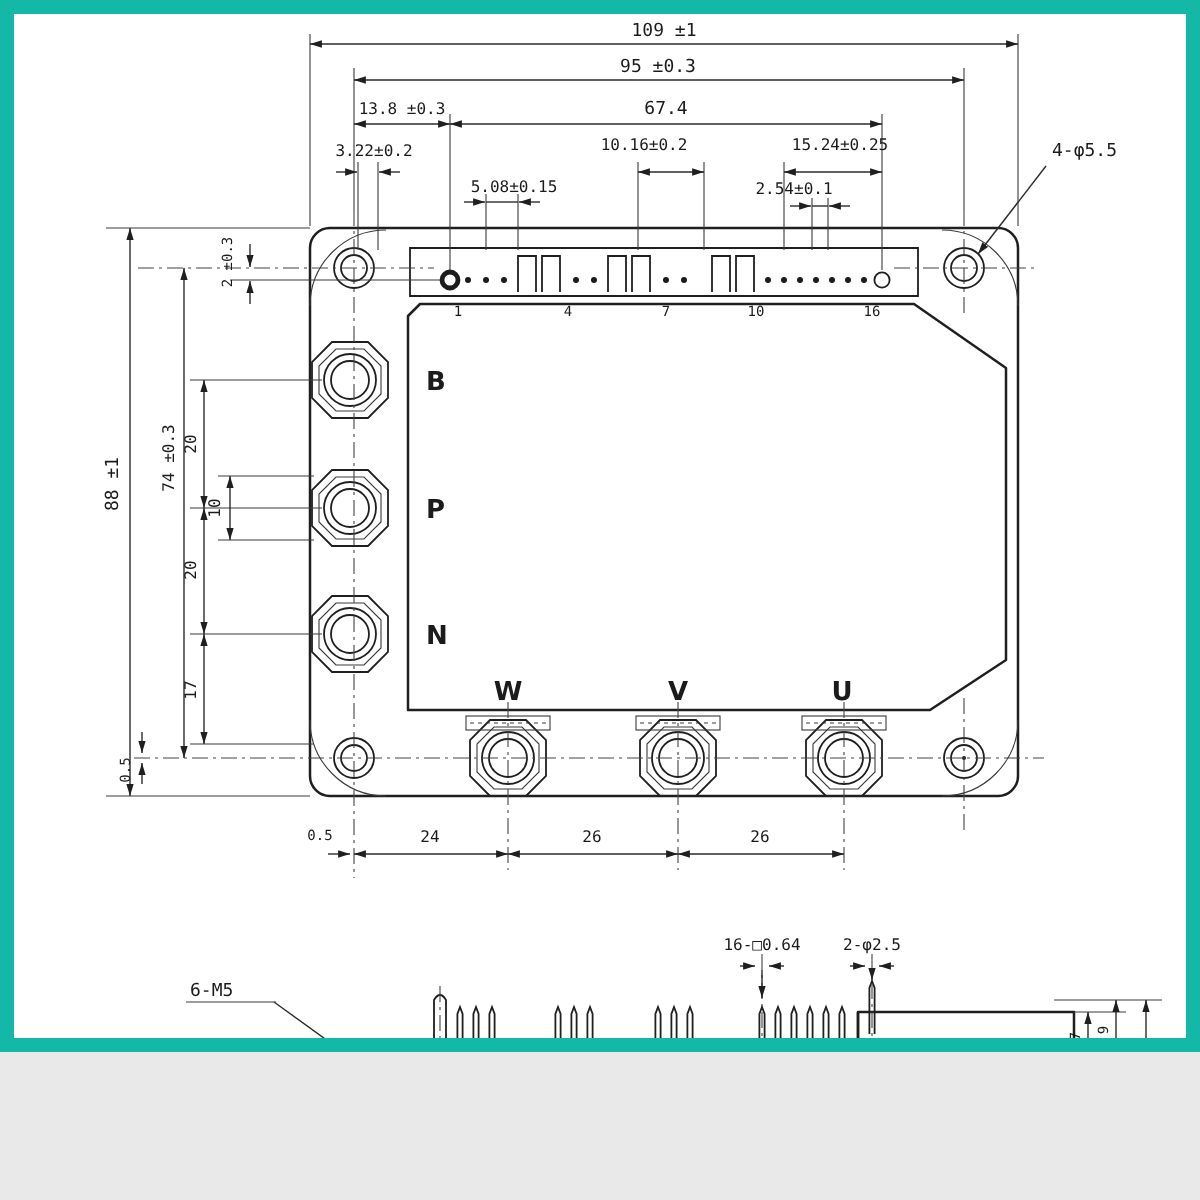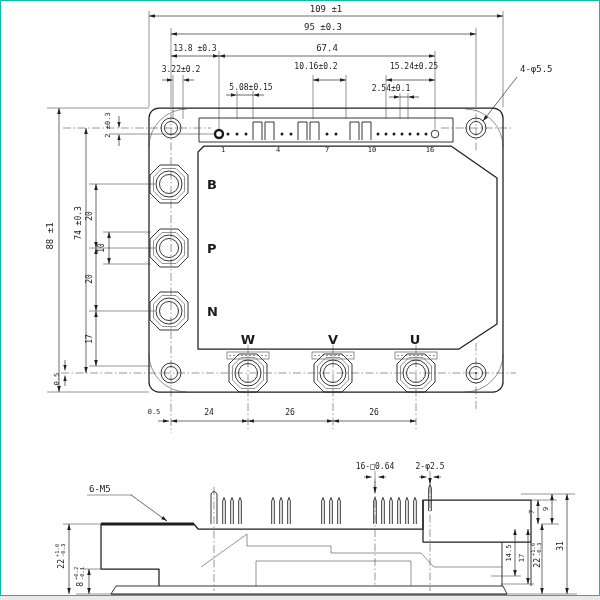--- a/index.html
+++ b/index.html
@@ -1,16 +1,16 @@
 <!DOCTYPE html>
 <html><head>
 <meta charset="utf-8">
 <style>
   html,body{margin:0;padding:0;background:#e9e9e9;}
-  .sheet{width:600px;height:596px;background:#ffffff;border:1px solid #14b8a6;box-sizing:border-box;position:relative;overflow:hidden;}
+  .sheet{width:600px;height:526px;background:#ffffff;border:7px solid #14b8a6;box-sizing:border-box;position:relative;overflow:hidden;}
   svg{display:block;}
   svg text{font-family:"DejaVu Sans Mono","Liberation Mono",monospace;fill:#1b1b1b;}
   .t9{font-size:9px;}
   .t8{font-size:8px;}
   .t7{font-size:7px;}
   .t55{font-size:5.5px;}
   .tl{font-size:13px;font-weight:bold;font-family:"DejaVu Sans","Liberation Sans",sans-serif;}
   .ol{stroke:#1f1f1f;stroke-width:1.25;fill:none;stroke-linejoin:round;}
   .ol2{stroke:#1f1f1f;stroke-width:0.9;fill:none;}
   .thk{stroke:#1f1f1f;stroke-width:2.8;fill:none;}

